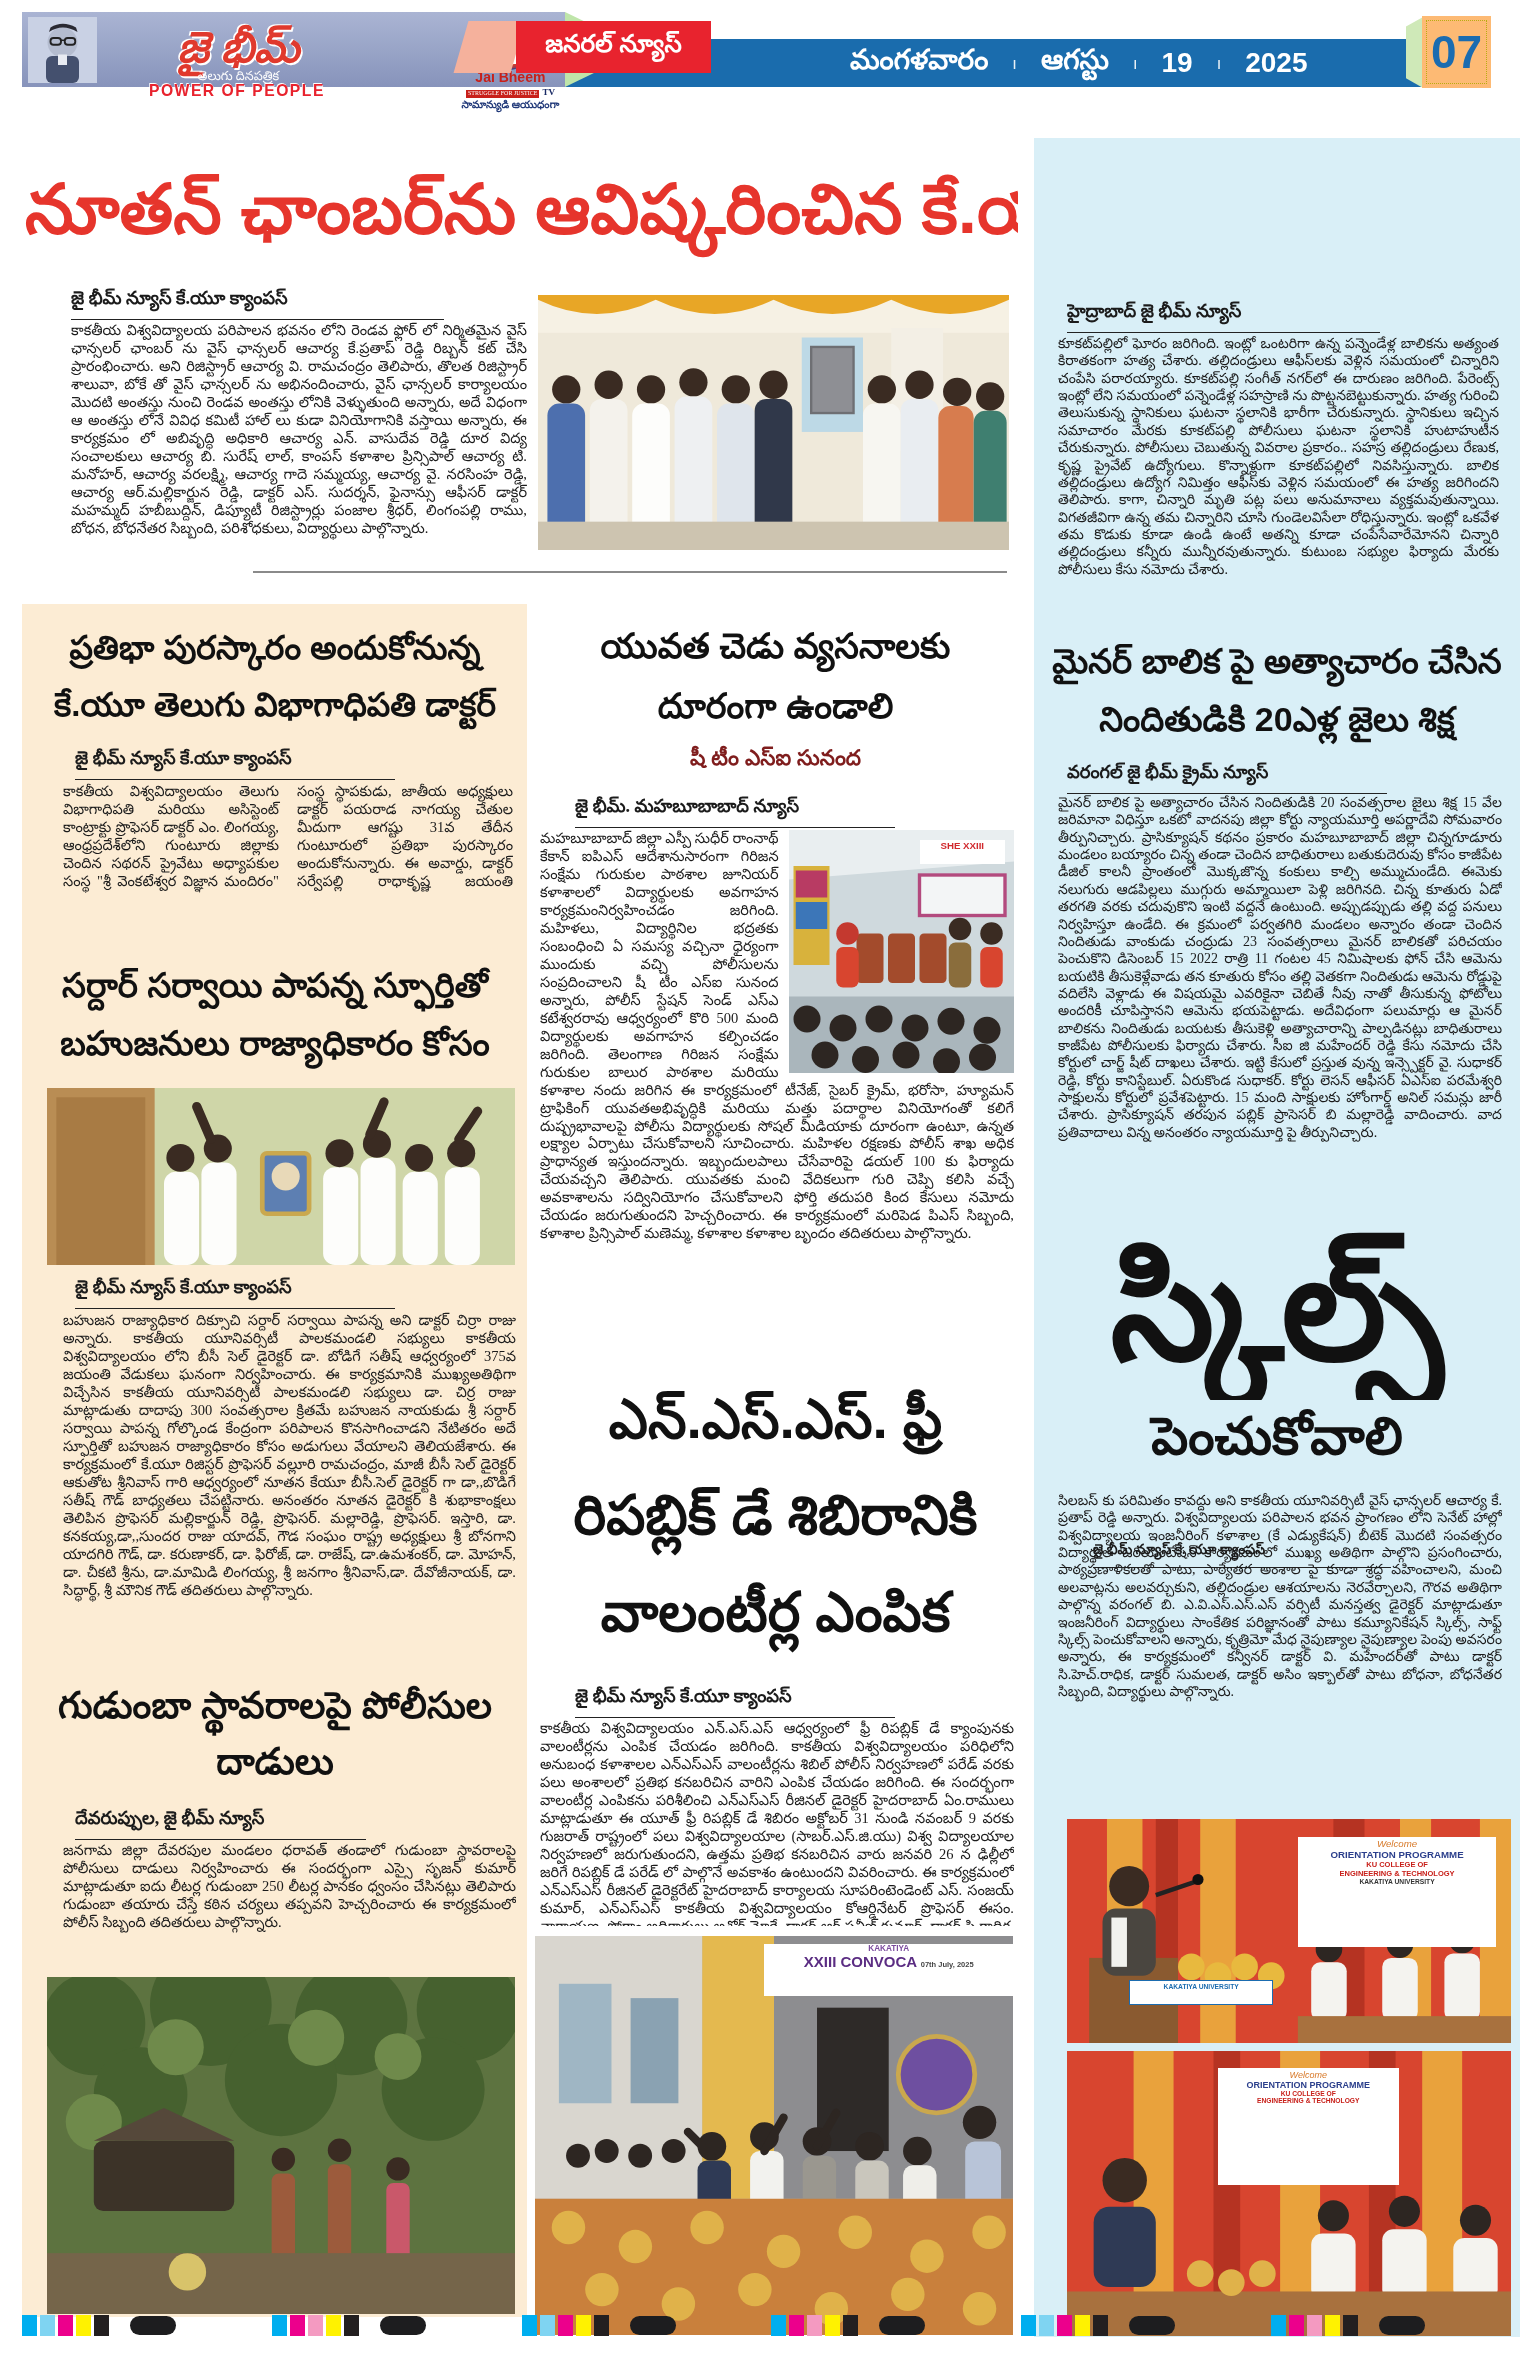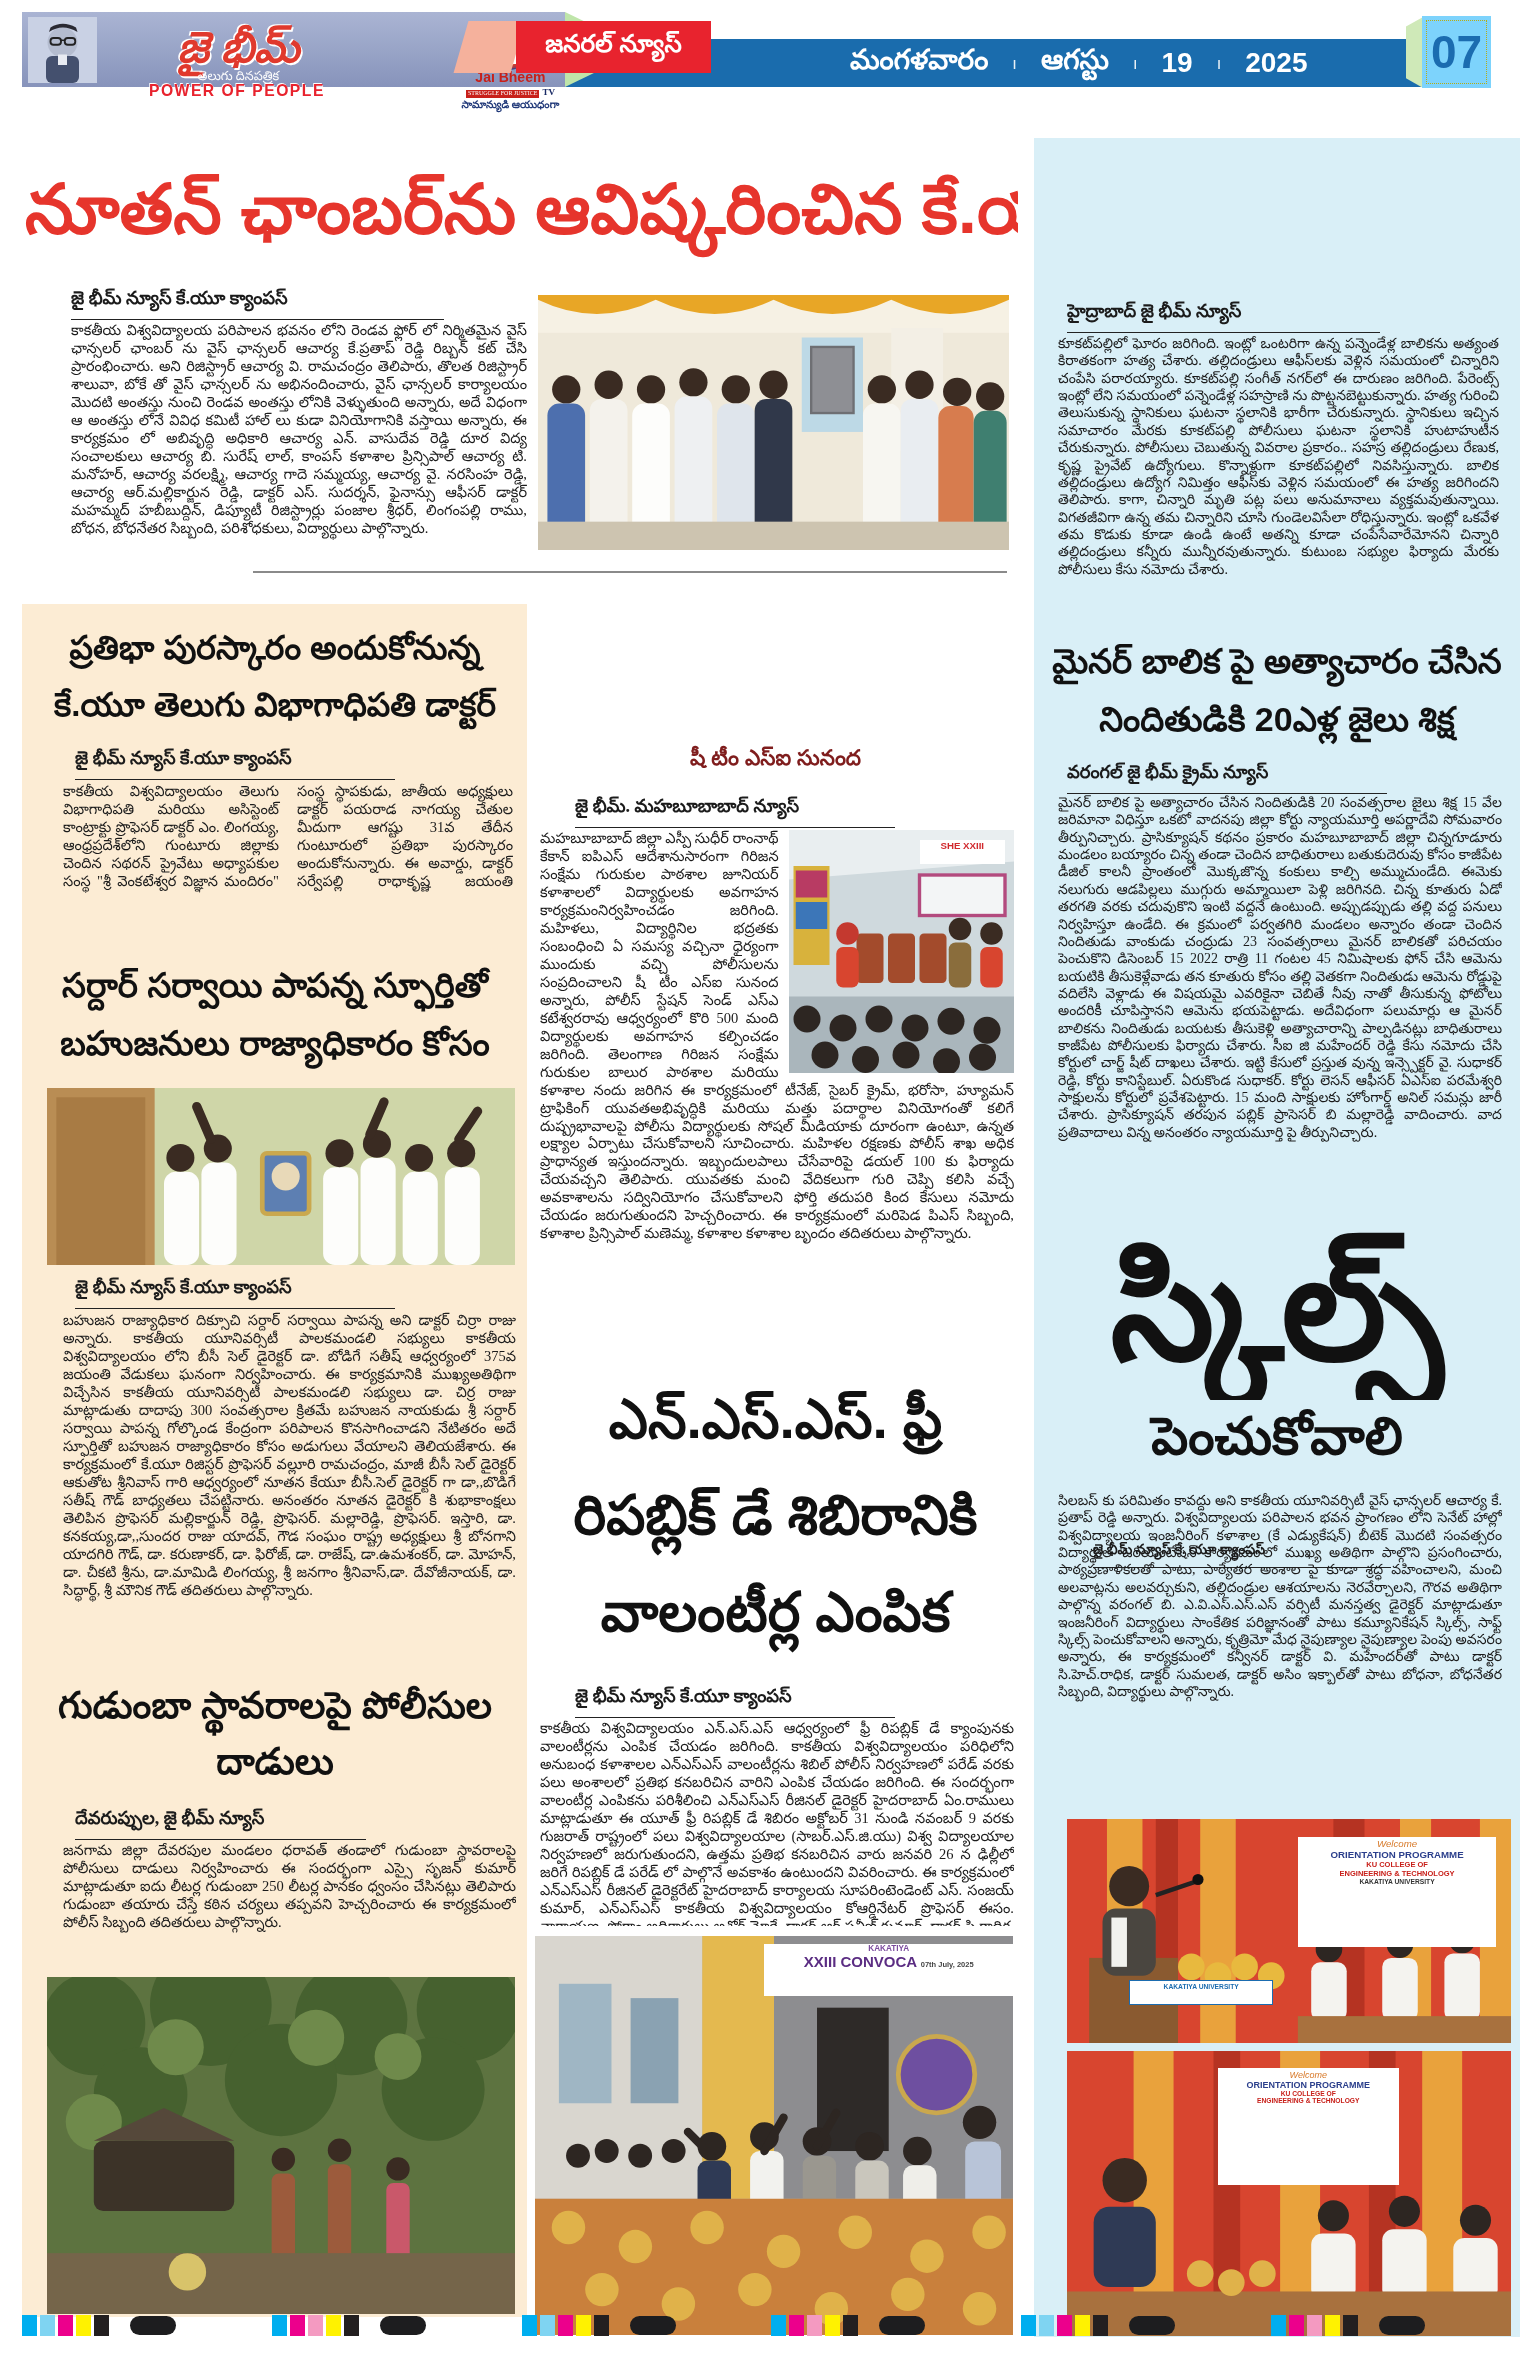--- a/index.html
+++ b/index.html
@@ -31,21 +31,21 @@
                 transform:skewX(-16deg);z-index:3;}
   .section-box{left:516px;top:21px;width:195px;height:52px;background:#e8232e;z-index:4;
                display:flex;align-items:center;justify-content:center;
                font-family:"Liberation Sans",sans-serif;font-weight:800;font-size:24.6px;color:#fff;}
   .date-bar{left:850px;top:43px;width:522px;height:40px;z-index:4;color:#fff;
             font-family:"Liberation Sans",sans-serif;font-weight:800;font-size:28px;
             display:flex;align-items:center;gap:24px;}
   .date-sep{font-size:16.4px;font-weight:400;opacity:.9;}
   .page-ribbon{left:1406px;top:16.4px;width:18px;height:72px;background:#cfe9b8;
                clip-path:polygon(100% 0,0 14%,0 86%,100% 100%);z-index:3;}
-  .page-box{left:1422px;top:16.4px;width:69px;height:72px;background:#7dd3fc;z-index:4;
+  .page-box{left:1422px;top:16.4px;width:69px;height:72px;background:#fdba74;z-index:4;
             display:flex;align-items:center;justify-content:center;
             font-family:"Liberation Sans",sans-serif;font-weight:900;font-size:46px;color:#1b6cb0;
             outline:1.5px dotted #b9ad11;outline-offset:-5.2px;}
   
   .hl{font-family:"Liberation Sans",sans-serif;font-weight:800;color:#111;text-align:center;overflow:hidden;}
   .main-hl{left:25px;top:155px;width:993px;height:109px;font-size:69px;line-height:109px;
            color:#e6352c;white-space:nowrap;text-align:left;font-weight:900;}
   .byline{font-weight:700;font-size:18px;border-bottom:1.5px solid #222;padding-bottom:6px;overflow:hidden;white-space:nowrap;}
   .body-txt{font-size:14.5px;line-height:1.24;text-align:justify;overflow:hidden;}
   .panel-left{left:22.4px;top:604px;width:505px;height:1713px;background:#fcecd4;}
@@ -256,20 +256,21 @@
           <circle cx="150" cy="82" r="5"></circle>
         </g>
       <g fill="#c9586a">
           <rect x="145" y="88" width="10" height="36" rx="3"></rect>
         </g>
       <rect y="118" width="200" height="26" fill="#75654a"></rect>
       <circle cx="60" cy="126" r="8" fill="#d8c36a"></circle>
     </svg>
   </div>
 
+  <div class="abs hl a5-hl">యువత చెడు వ్యసనాలకు దూరంగా ఉండాలి</div>
   <div class="abs a5-sub">షీ టీం ఎస్ఐ సునంద</div>
   <div class="abs byline a5-by">జై భీమ్. మహబూబాబాద్ న్యూస్</div>
   <div class="abs body-txt a5-body">
     <div class="photo a5-photo float-right">
       <svg viewBox="0 0 100 108" preserveAspectRatio="none">
         <rect width="100" height="108" fill="#cfd9dd"></rect>
         <path d="M0 0 H100 V14 L0 22 Z" fill="#e9eef0"></path>
         <rect x="2" y="16" width="16" height="44" fill="#d8b23c"></rect>
         <rect x="3" y="18" width="14" height="12" fill="#b83b63"></rect>
         <rect x="3" y="32" width="14" height="12" fill="#3c76b8"></rect>

